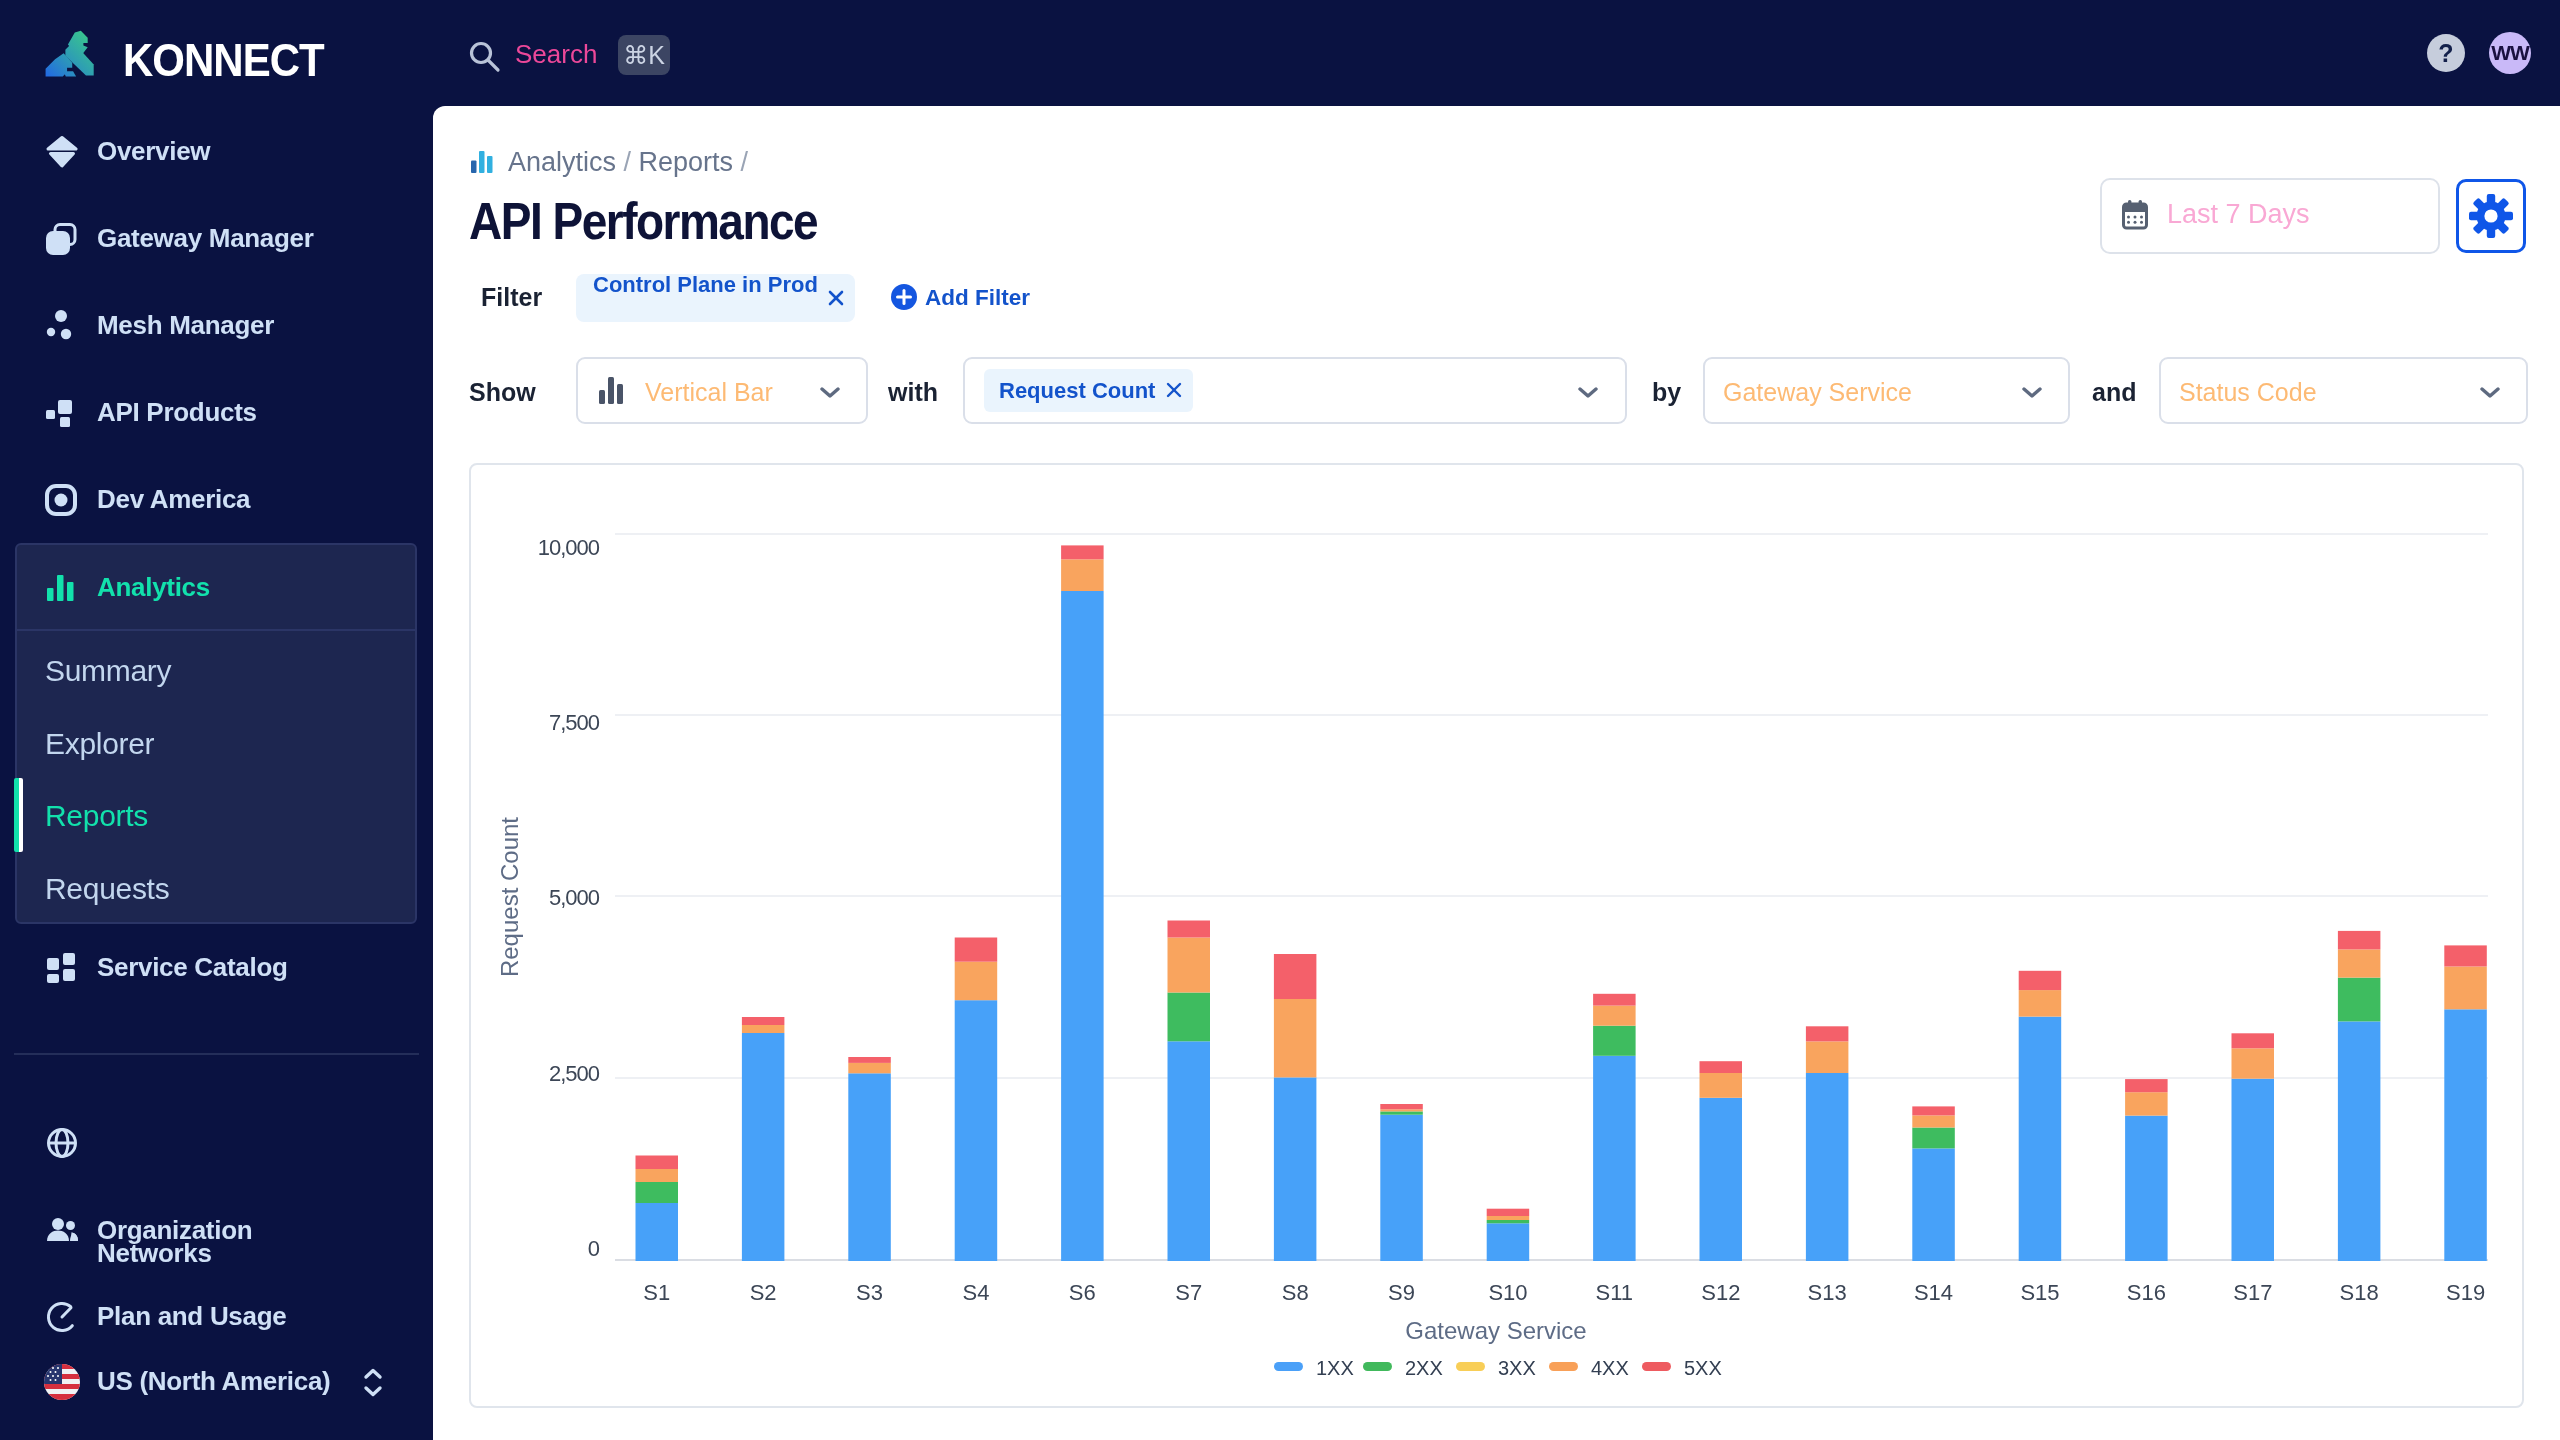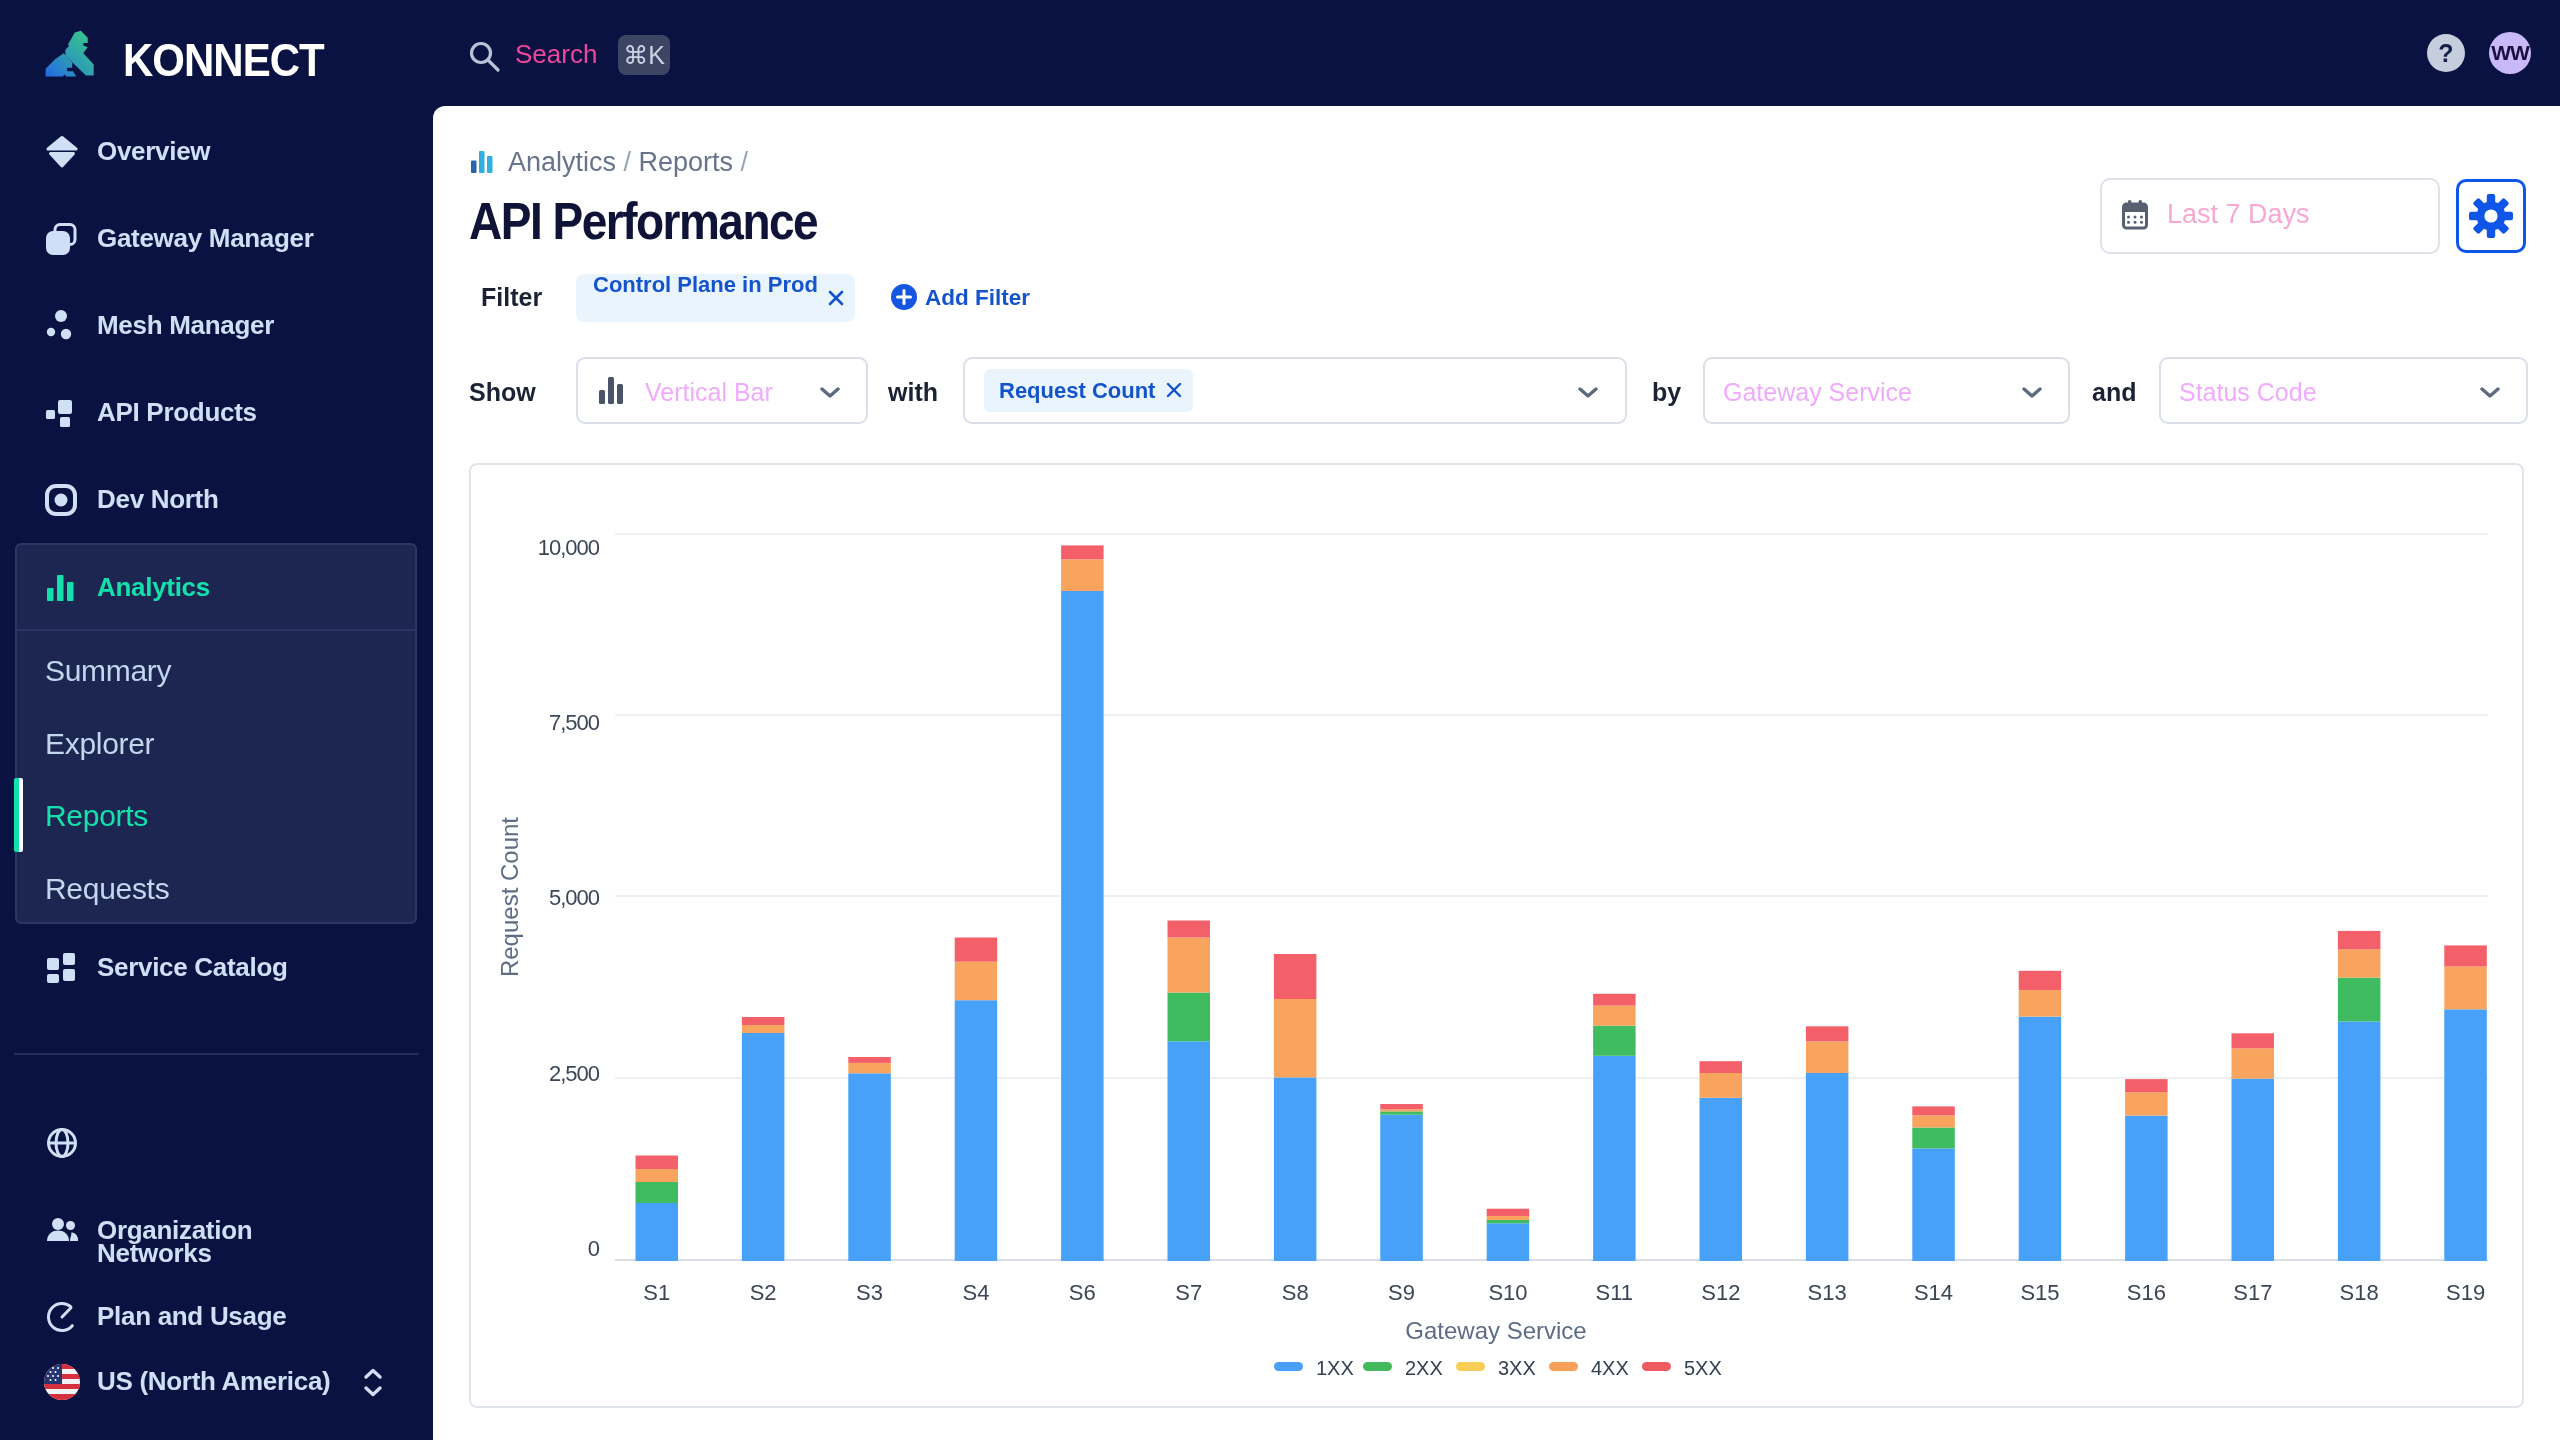--- a/index.html
+++ b/index.html
@@ -2,21 +2,21 @@
 <html><head><meta charset="utf-8"><style>
 
 * { margin:0; padding:0; box-sizing:border-box; }
 html,body { width:2560px; height:1440px; overflow:hidden; }
 body { font-family:"Liberation Sans", sans-serif; background:#0A1241; position:relative; }
 .abs { position:absolute; }
 .navitem { position:absolute; left:97px; font-size:26px; font-weight:bold; color:#CFE0F6; letter-spacing:-0.3px; white-space:nowrap; }
 .subitem { position:absolute; left:45px; font-size:30px; color:#C2D6EE; letter-spacing:-0.3px; white-space:nowrap; }
 .lbl { position:absolute; font-size:25px; font-weight:bold; color:#1A2233; white-space:nowrap; }
 .ddbox { position:absolute; height:67px; border:2px solid #DADFE9; border-radius:9px; background:#fff; }
-.ddtext { position:absolute; font-size:25px; color:#f0abfc; white-space:nowrap; }
+.ddtext { position:absolute; font-size:25px; color:#fdba74; white-space:nowrap; }
 .chip { position:absolute; background:#EAF4FD; border-radius:8px; }
 .chiptext { position:absolute; font-size:22px; font-weight:bold; color:#1353CB; white-space:nowrap; }
 
 </style></head><body>
 <div class="abs" style="left:433px;top:106px;width:2127px;height:1334px;background:#fff;border-top-left-radius:12px;"></div>
 <svg class="abs" style="left:468px;top:40px" width="36" height="34" viewBox="0 0 36 34">
     <circle cx="13" cy="13" r="9.5" fill="none" stroke="#B9C3D8" stroke-width="3.2"></circle>
     <line x1="20" y1="20" x2="30" y2="30" stroke="#B9C3D8" stroke-width="3.2" stroke-linecap="round"></line>
   </svg>
 <div class="abs" style="left:515px;top:39px;font-size:26px;color:#ec4899;">Search</div>
@@ -58,21 +58,21 @@
 <svg class="abs" style="left:45px;top:397px" width="32" height="32" viewBox="0 0 32 32">
     <rect x="1" y="13" width="9" height="9" rx="1.5" fill="#CFE0F6"></rect>
     <rect x="13" y="3" width="14" height="14" rx="2" fill="#CFE0F6"></rect>
     <rect x="15" y="20" width="10" height="10" rx="1.5" fill="#CFE0F6"></rect>
   </svg>
 <div class="navitem" style="top:397px;">API Products</div>
 <svg class="abs" style="left:45px;top:484px" width="32" height="32" viewBox="0 0 32 32">
     <rect x="2" y="2" width="28" height="28" rx="9" fill="none" stroke="#CFE0F6" stroke-width="4"></rect>
     <circle cx="16" cy="16" r="6.5" fill="#CFE0F6"></circle>
   </svg>
-<div class="navitem" style="top:484px;">Dev North</div>
+<div class="navitem" style="top:484px;">Dev America</div>
 <svg class="abs" style="left:46px;top:574px" width="29" height="28" viewBox="0 0 29 28">
     <rect x="1" y="14" width="6.5" height="13" rx="1" fill="#12E1AC"></rect>
     <rect x="11" y="1" width="6.5" height="26" rx="1" fill="#12E1AC"></rect>
     <rect x="21" y="8" width="6.5" height="19" rx="1" fill="#12E1AC"></rect>
   </svg>
 <div class="navitem" style="top:572px;color:#12E1AC;">Analytics</div>
 <div class="subitem" style="top:654px;">Summary</div>
 <div class="subitem" style="top:727px;">Explorer</div>
 <div class="subitem" style="top:872px;">Requests</div>
 <div class="subitem" style="top:799px;color:#12E1AC;">Reports</div>

